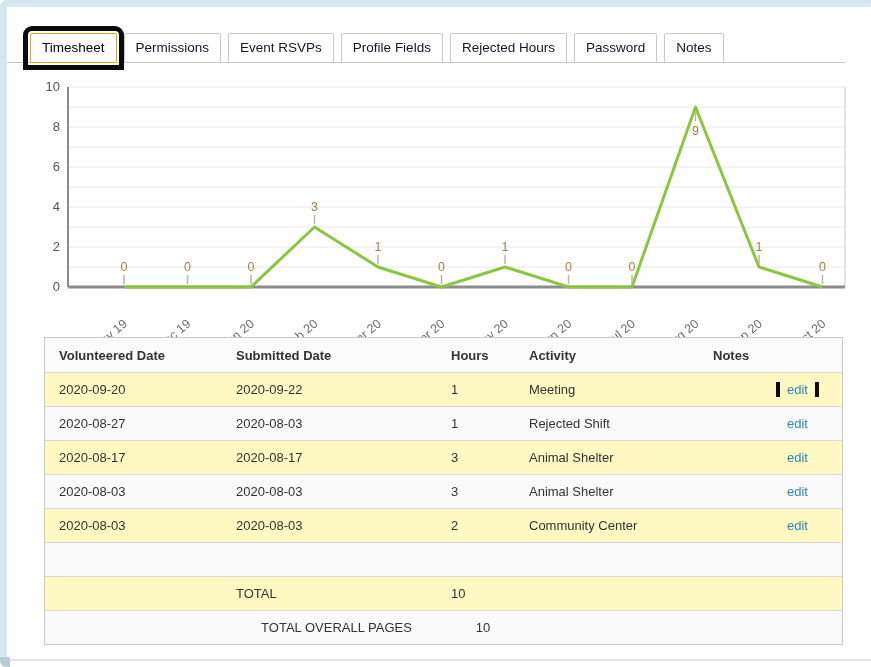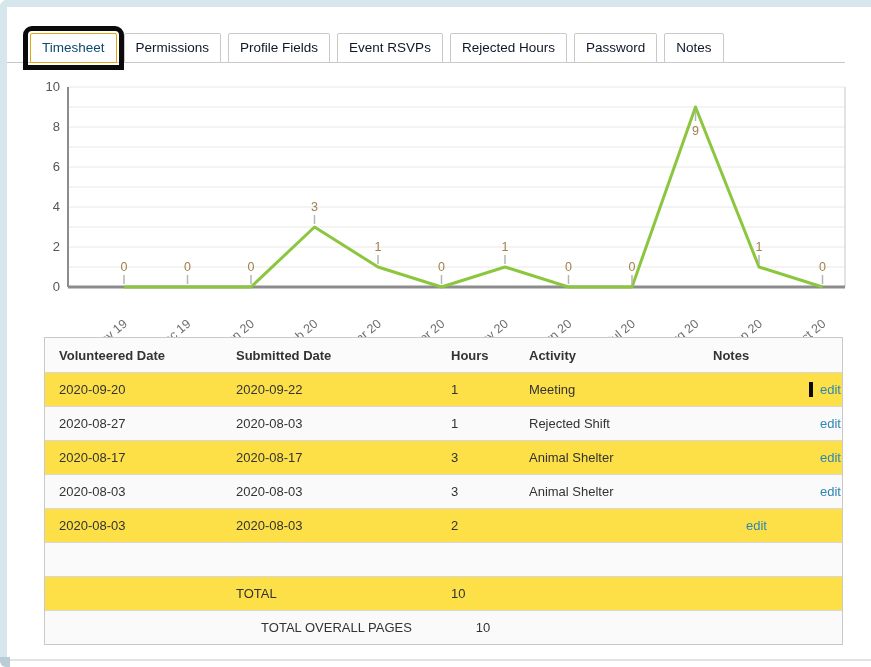--- a/index.html
+++ b/index.html
@@ -16,60 +16,60 @@
   .frame-corner{position:absolute;left:0;top:657px;width:10px;height:10px;background:#b9cdd6;border-bottom-left-radius:6px;}
 
   
   .tabbar{position:absolute;left:30px;top:33px;display:flex;align-items:flex-end;z-index:5;}
   .tab{
     height:28px;line-height:28px;padding:0 11px;margin-right:7px;
     background:#ffffff;border:1px solid #c9c9c9;border-radius:2px 2px 0 0;
     color:#0f172a;font-size:13.5px;white-space:nowrap;cursor:pointer;
   }
   .tab.active{
-    color:#0c4a6e;border:1px solid #e3a713;position:relative;z-index:6;
+    color:#000000;border:1px solid #e3a713;position:relative;z-index:6;
   }
   .tab.annotated{outline:5px solid #0b0b0b;outline-offset:2px;}
   .tab-underline{position:absolute;left:7px;top:62px;width:838px;height:1px;background:#c7c7c7;z-index:1;}
 
   
   .chart-wrap{position:absolute;left:40px;top:80px;width:815px;height:262px;}
 
   
   .vtable{
     position:absolute;left:44px;top:337px;width:797px;
     border:1px solid #c9c9c9;font-size:13px;color:#333;
   }
   .vrow{
     display:grid;grid-template-columns:177px 215px 78px 184px 74px 1fr;
     height:33px;align-items:center;border-bottom:1px solid #d8d8d8;
   }
   .vrow:last-child{border-bottom:none;text-align:center;}
   .vrow.head{font-weight:bold;color:#333;background:#fbfbfb;height:34px;}
-  .vrow.stripe{background:#fde047;}
+  .vrow.stripe{background:#fef9c3;}
   .vrow.plain{background:#fafafa;}
   .vcell{padding-left:14px;overflow:hidden;white-space:nowrap;}
   .vcell.action{padding-left:14px;}
-  .edit-link{color:#2d87b4;text-decoration:none;cursor:pointer;margin-left:33px;}
+  .edit-link{color:#2d87b4;text-decoration:none;cursor:pointer;}
   .edit-link.annotated{outline:4px solid #0b0b0b;outline-offset:7px;}
 </style>
 </head>
 <body>
 
 <div class="frame-top"></div>
 <div class="frame-left"></div>
 <div class="frame-bottom"></div>
 <div class="frame-corner"></div>
 
 <div class="tab-underline"></div>
 <div class="tabbar" id="tabbar">
     <div class="tab active annotated">Timesheet</div>
     <div class="tab">Permissions</div>
+    <div class="tab">Event RSVPs</div>
     <div class="tab">Profile Fields</div>
-    <div class="tab">Event RSVPs</div>
     <div class="tab">Rejected Hours</div>
     <div class="tab">Password</div>
     <div class="tab">Notes</div>
   </div>
 
 <div class="chart-wrap" id="chart"><svg width="815" height="262" viewBox="0 0 815 262">
       <line x1="28" y1="187" x2="805" y2="187" stroke="#e8e8e8" stroke-width="1"></line>
       <line x1="28" y1="167" x2="805" y2="167" stroke="#e8e8e8" stroke-width="1"></line>
       <line x1="28" y1="147" x2="805" y2="147" stroke="#e8e8e8" stroke-width="1"></line>
       <line x1="28" y1="127" x2="805" y2="127" stroke="#e8e8e8" stroke-width="1"></line>
@@ -165,20 +165,21 @@
       <div class="vcell">2020-08-03</div>
       <div class="vcell">3</div>
       <div class="vcell">Animal Shelter</div>
       <div class="vcell"></div>
       <div class="vcell action"><a class="edit-link">edit</a></div>
     </div>
     <div class="vrow stripe">
       <div class="vcell">2020-08-03</div>
       <div class="vcell">2020-08-03</div>
       <div class="vcell">2</div>
+      <div class="vcell">Community Center</div>
       <div class="vcell"></div>
       <div class="vcell action"><a class="edit-link">edit</a></div>
     </div>
     <div class="vrow plain">
       <div class="vcell"></div>
       <div class="vcell"></div>
       <div class="vcell"></div>
       <div class="vcell"></div>
       <div class="vcell"></div>
       <div class="vcell"></div>

